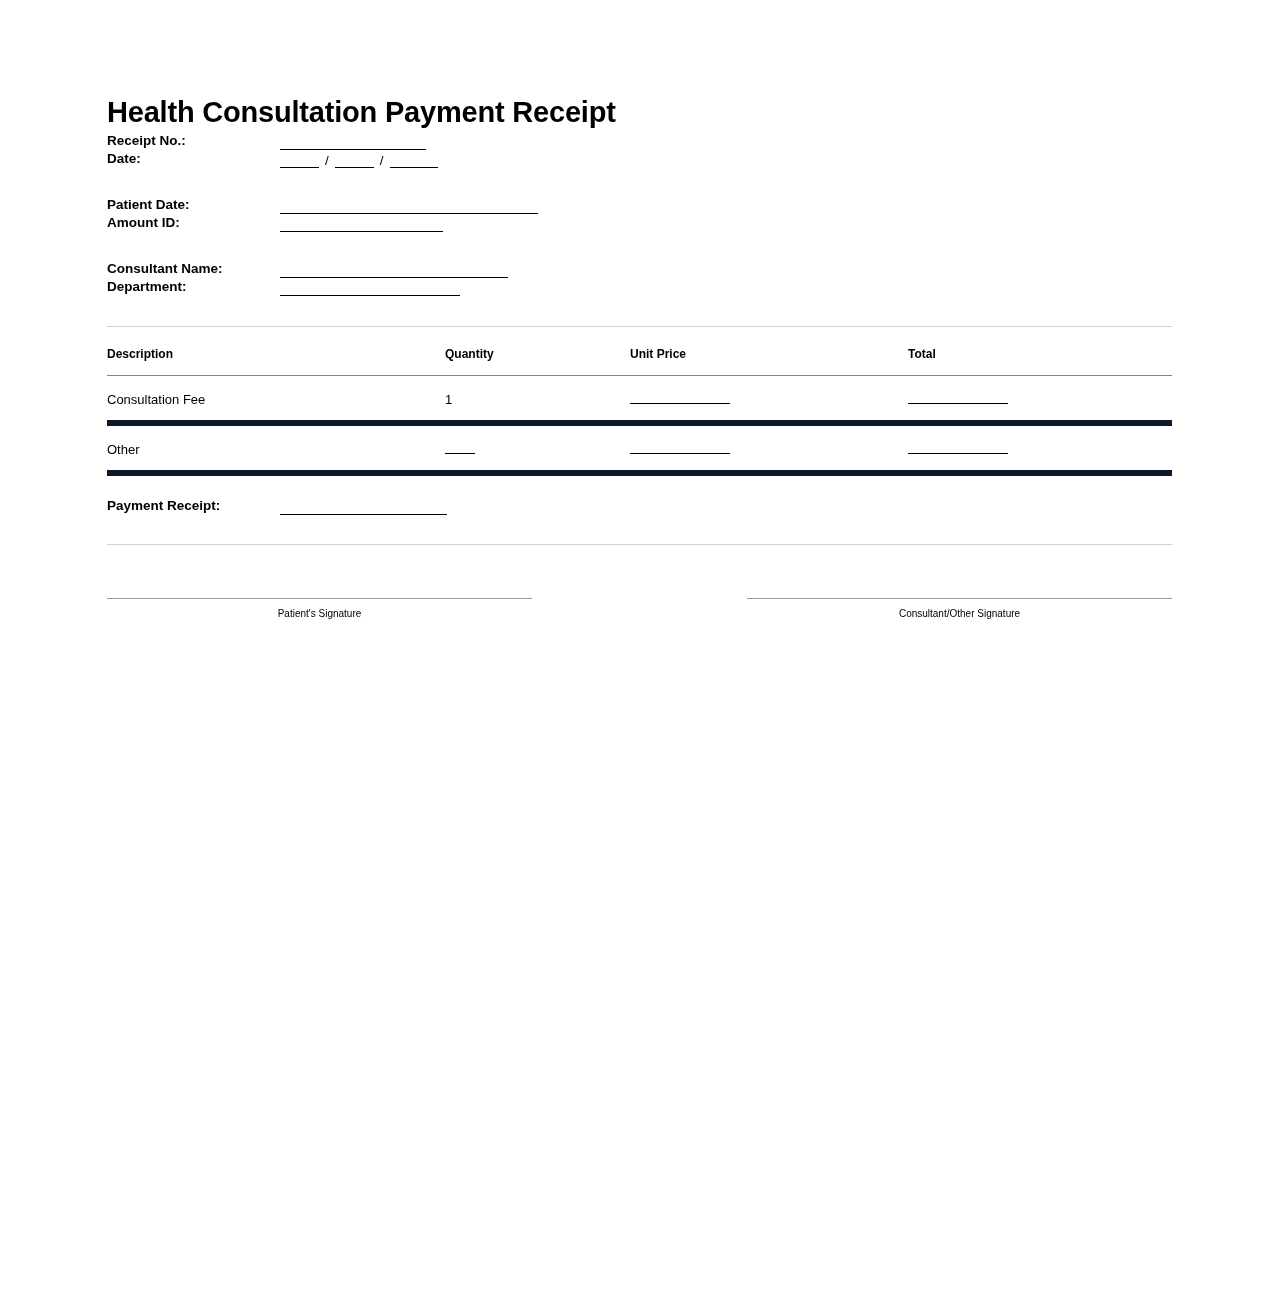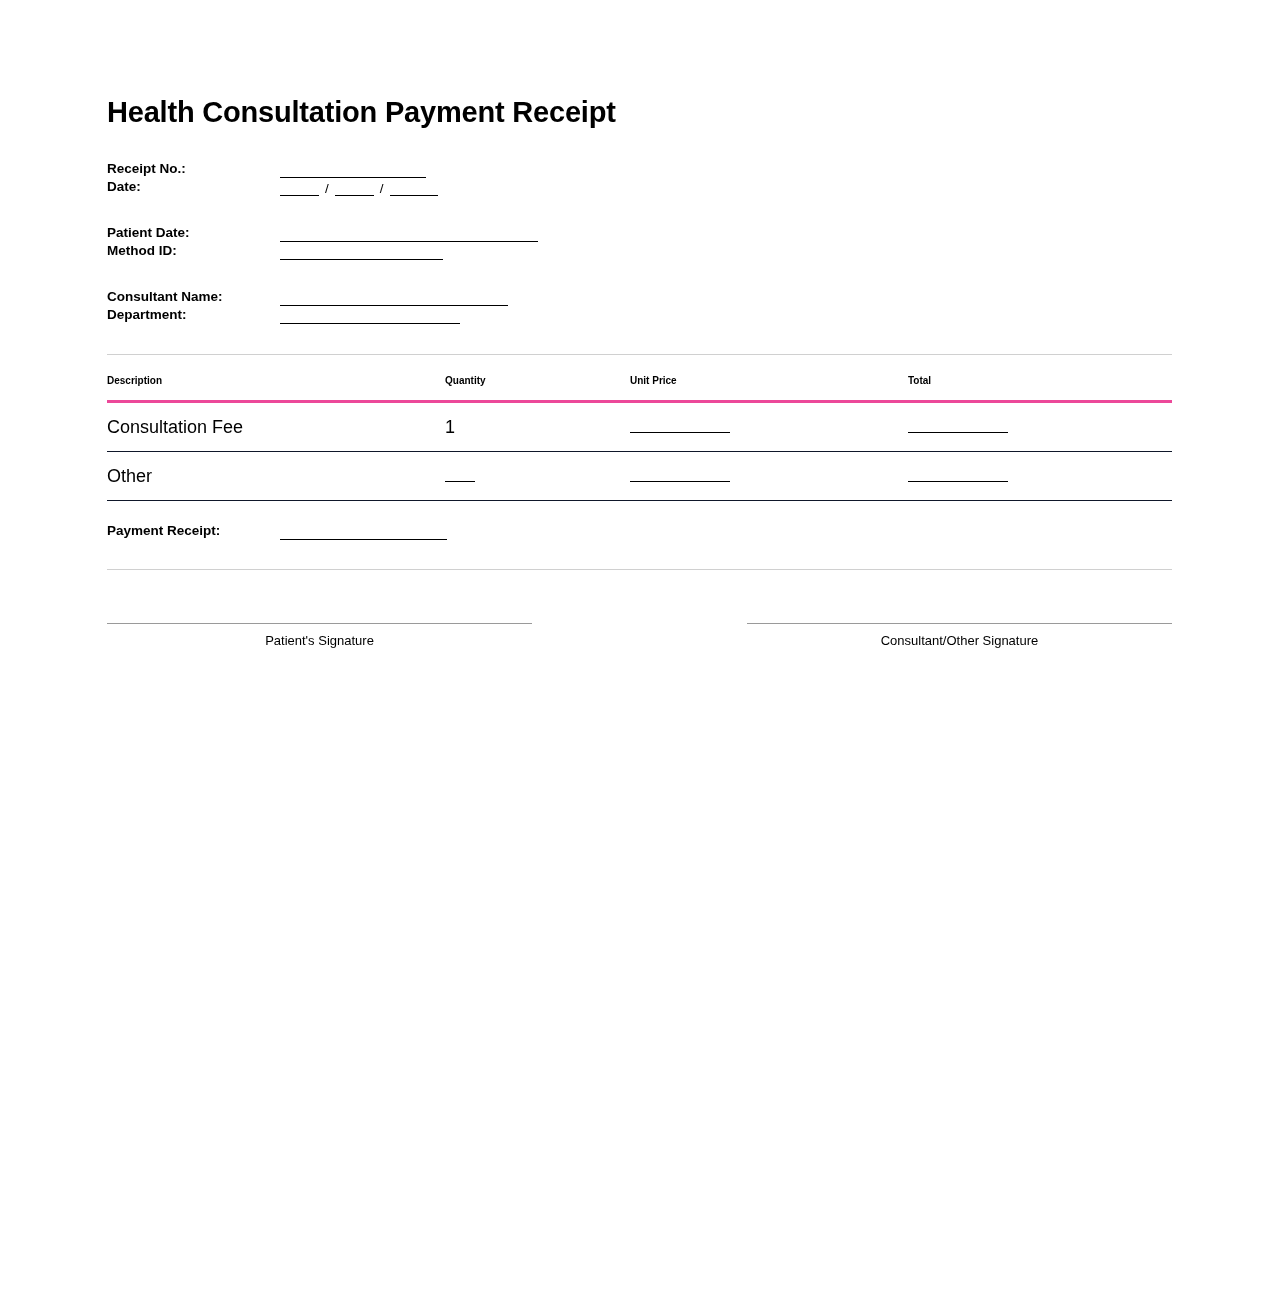--- a/index.html
+++ b/index.html
@@ -21,21 +21,21 @@
     width: 1065px;
   }
   .doc-title {
     font-size: 29px;
     font-weight: bold;
     letter-spacing: -0.2px;
     margin: 95px 0 0 0;
     line-height: 1.2;
   }
   .meta-block {
-    margin-top: 30px;
+    margin-top: 2px;
   }
   .meta-row {
     display: flex;
     align-items: flex-end;
     height: 18px;
     margin-bottom: 0px;
   }
   .meta-row.spaced { margin-top: 28px; }
   .meta-label {
     font-size: 13.5px;
@@ -71,29 +71,29 @@
     border-top: 1px solid #d0d0d0;
     margin: 30px 0 0 0;
   }
   table.items {
     width: 100%;
     border-collapse: collapse;
     margin-top: 0px;
   }
   table.items th {
     text-align: left;
-    font-size: 10px;
+    font-size: 12px;
     font-weight: bold;
     padding: 20px 0 14px 0;
-    border-bottom: 3px solid #ec4899;
+    border-bottom: 1px solid #ec4899;
   }
   table.items td {
-    font-size: 18px;
+    font-size: 13px;
     padding: 14px 0 13px 0;
-    border-bottom: 1px solid #0f172a;
+    border-bottom: 6px solid #0f172a;
     vertical-align: bottom;
   }
   col.c-desc { width: 338px; }
   col.c-qty  { width: 185px; }
   col.c-unit { width: 278px; }
   col.c-tot  { width: auto; }
 
   .cell-line {
     display: inline-block;
     border-bottom: 1px solid #000;
@@ -119,21 +119,21 @@
   }
   .sign-box {
     width: 425px;
     text-align: center;
   }
   .sign-line {
     border-top: 1px solid #9a9a9a;
     height: 0;
   }
   .sign-caption {
-    font-size: 13px;
+    font-size: 10px;
     padding-top: 9px;
   }
 </style>
 </head>
 <body>
 
 <div class="page">
 
   <h1 class="doc-title">Health Consultation Payment Receipt</h1>
 
@@ -154,21 +154,21 @@
         <span class="date-seg-md"></span>
       </span>
     </div>
 
     <div class="meta-row spaced">
       <span class="meta-label">Patient Date:</span>
       <span class="fill fill-w260"></span>
     </div>
 
     <div class="meta-row">
-      <span class="meta-label">Method ID:</span>
+      <span class="meta-label">Amount ID:</span>
       <span class="fill fill-w160"></span>
     </div>
 
     <div class="meta-row spaced">
       <span class="meta-label">Consultant Name:</span>
       <span class="fill fill-w230"></span>
     </div>
 
     <div class="meta-row">
       <span class="meta-label">Department:</span>

